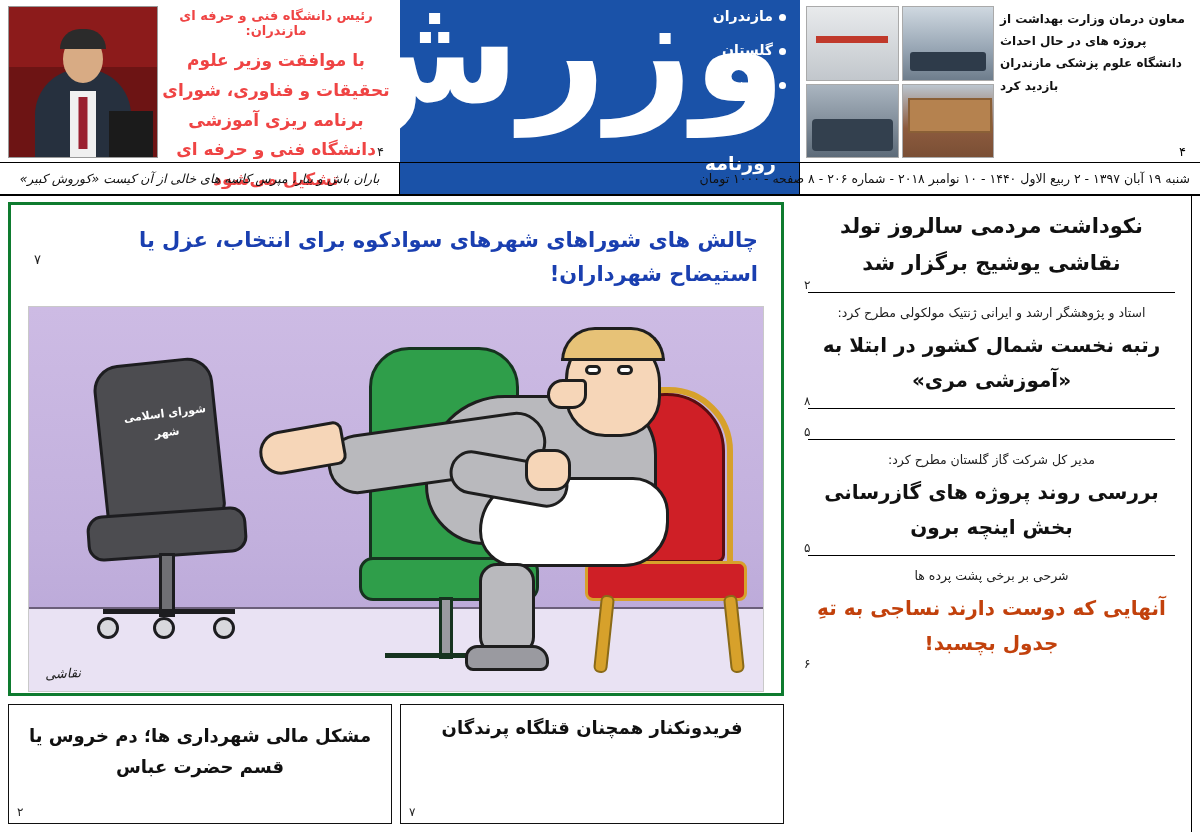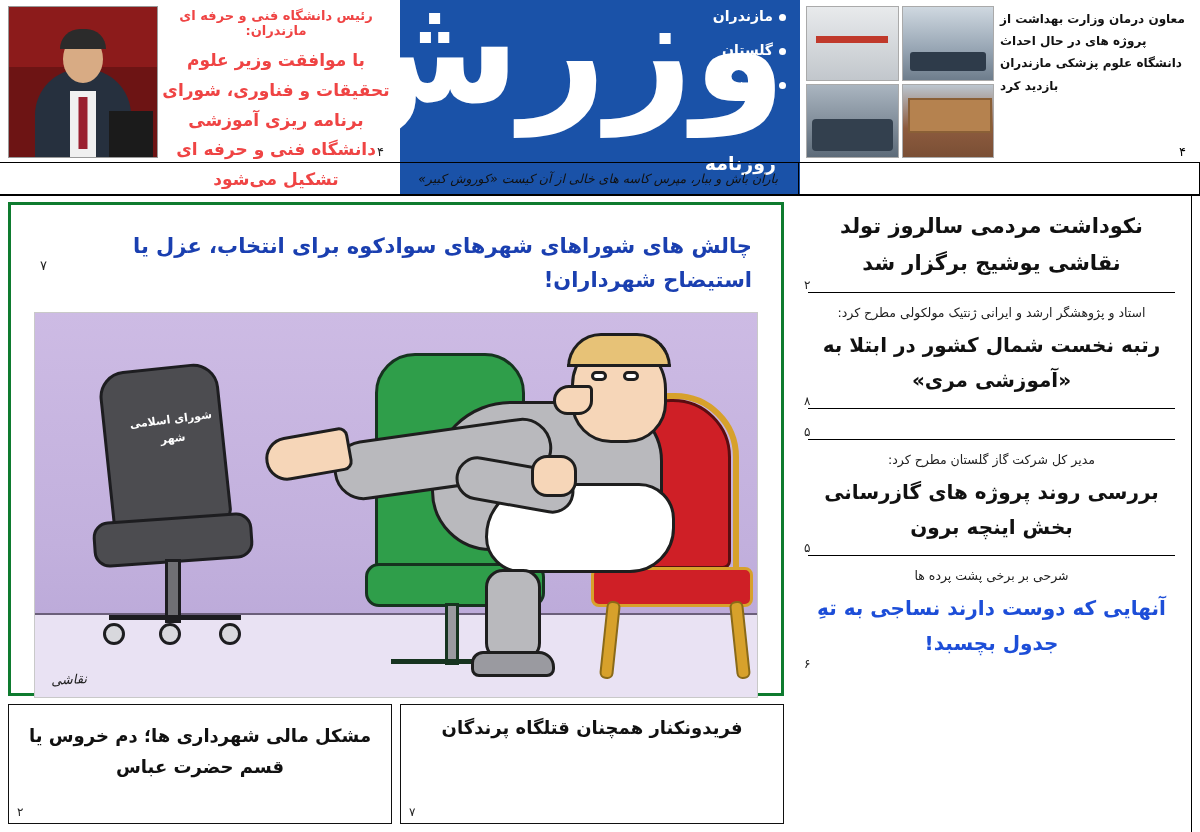--- a/index.html
+++ b/index.html
@@ -135,21 +135,21 @@
   .seg-mid{ width:400px; text-align:center; }
   .seg-right{ width:400px; text-align:center;font-style:italic; }
   .seg-divider{ width:0; border-left:1px solid #000; height:34px; }
 
   
   .content{ position:absolute; top:196px; left:0; width:1200px; height:636px; }
 
   
   .cartoon-box{
     position:absolute; left:8px; top:6px; width:776px; height:494px;
-    border:3px solid #0e7b2f; background:#fff; padding:19px;
+    border:3px solid #0e7b2f; background:#fff; padding:13px;
   }
   .cartoon-head{
     position:relative; height:86px; padding:6px 10px 0 60px; text-align:right;
   }
   .cartoon-title{
     font-size:21px; font-weight:bold; color:#1a3fb0; line-height:1.6;
   }
   .cartoon-page{
     position:absolute; left:10px; top:34px; font-size:13px; color:#222;
   }
@@ -305,21 +305,21 @@
 
   
   .newscol{
     position:absolute; left:792px; top:0; width:400px; height:636px;
     border-right:1px solid #000; padding:0 10px;
   }
   .news-item{ position:relative; padding:12px 6px 10px 6px; text-align:center; }
   .news-sep{ border-top:1px solid #000; margin:0 6px; }
   .news-kicker{ font-size:12.5px; color:#222; margin-bottom:8px; }
   .news-title{ font-size:20px; font-weight:bold; color:#111; line-height:1.75; }
-  .news-title.red{ color:#1d4ed8; }
+  .news-title.red{ color:#c2410c; }
   .news-page{ position:absolute; left:2px; bottom:0px; font-size:12px; color:#222; }
   .news-first .news-title{ font-size:21px; }
 </style>
 </head>
 <body>
 
 <div class="page">
 
   <div class="masthead">
 
@@ -353,20 +353,21 @@
       <div class="mh-right-page">۴</div>
       <div class="mh-grid">
         <div class="img-meeting"></div>
         <div class="img-ribbon"></div>
         <div class="img-const"></div>
         <div class="img-group"></div>
       </div>
     </div>
 
     <div class="infobar">
+      <div class="seg seg-left">شنبه ۱۹ آبان ۱۳۹۷ - ۲ ربیع الاول ۱۴۴۰ - ۱۰ نوامبر ۲۰۱۸ - شماره ۲۰۶ - ۸ صفحه - ۱۰۰۰ تومان</div>
       <div class="seg-divider"></div>
       <div class="seg seg-mid"></div>
       <div class="seg-divider"></div>
       <div class="seg seg-right">باران باش و ببار، مپرس کاسه های خالی از آن کیست        «کوروش کبیر»</div>
     </div>
   </div>
 
   <div class="content">
 
     <div class="cartoon-box">

